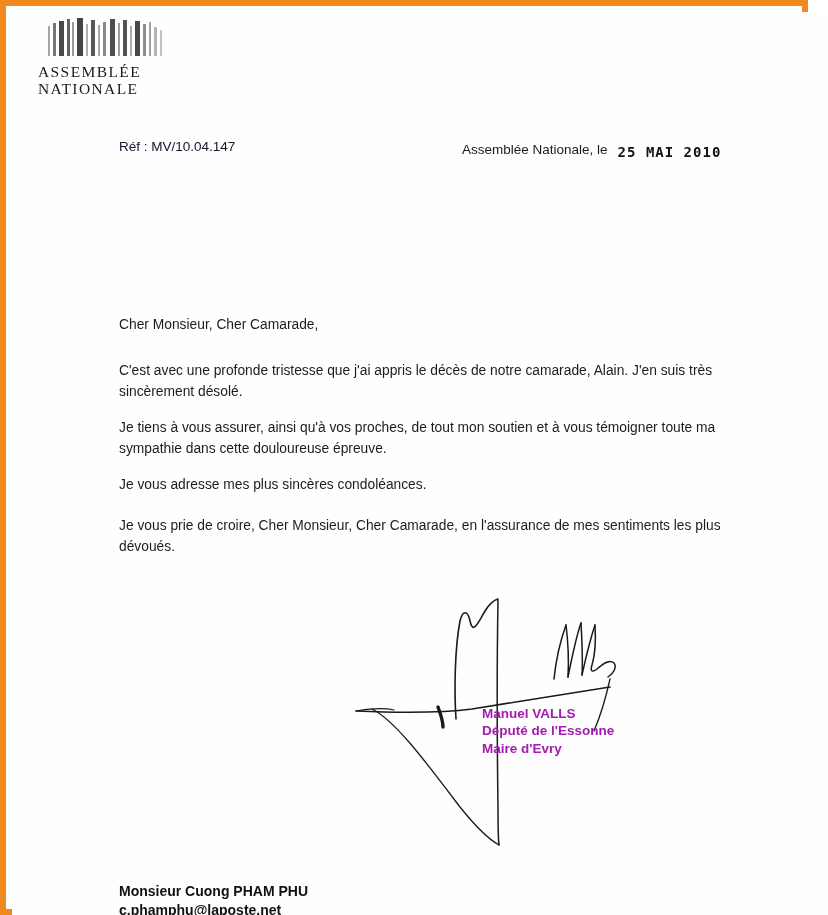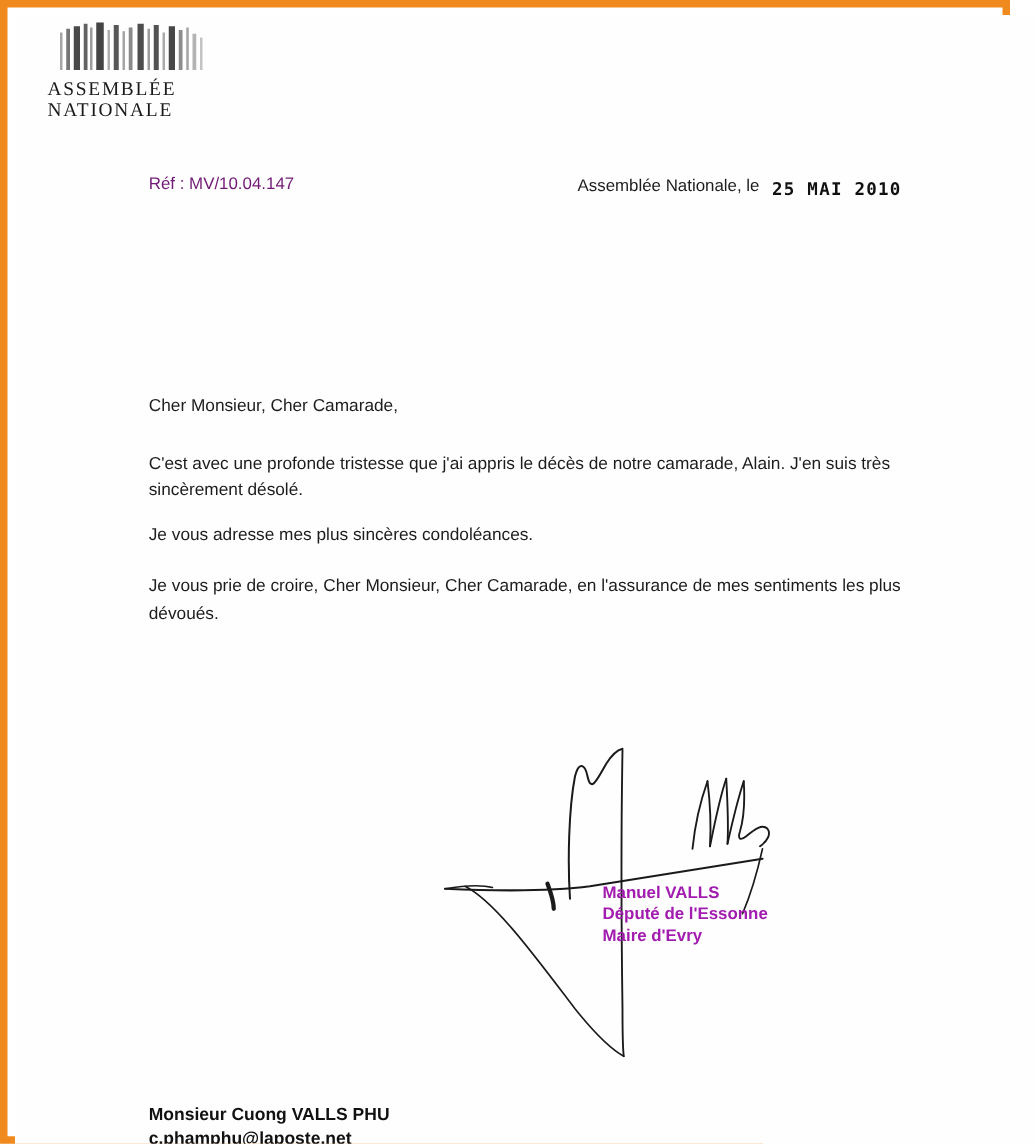--- a/index.html
+++ b/index.html
@@ -74,21 +74,21 @@
     letter-spacing: 1.3px;
     line-height: 1.35;
   }
 
   
   .ref-line {
     position: absolute;
     left: 107px;
     top: 127px;
     font-size: 13.5px;
-    color: #701a75;
+    color: #0f172a;
   }
   .date-line {
     position: absolute;
     left: 450px;
     top: 129px;
     font-size: 13.5px;
     color: #1c1c1c;
     white-space: nowrap;
   }
   .date-stamp {
@@ -204,20 +204,21 @@
     <div class="ref-line">Réf : MV/10.04.147</div>
 
     <div class="date-line">
       <span>Assemblée Nationale, le</span><span class="date-stamp">25 MAI 2010</span>
     </div>
 
     <div class="salutation">Cher Monsieur, Cher Camarade,</div>
 
     <div class="body-text">
       <p>C'est avec une profonde tristesse que j'ai appris le décès de notre camarade, Alain. J'en suis très sincèrement désolé.</p>
+      <p>Je tiens à vous assurer, ainsi qu'à vos proches, de tout mon soutien et à vous témoigner toute ma sympathie dans cette douloureuse épreuve.</p>
       <p>Je vous adresse mes plus sincères condoléances.</p>
       <p class="spaced-before">Je vous prie de croire, Cher Monsieur, Cher Camarade, en l'assurance de mes sentiments les plus dévoués.</p>
     </div>
 
     <div class="signature-area">
       <svg class="signature-svg" viewBox="0 0 310 290">
         <g fill="none" stroke="#1a1a1a" stroke-linecap="round" stroke-linejoin="round">
 
           <path d="M114 122 C112 92, 113 50, 118 24 C121 12, 126 14, 128 24 C131 38, 136 26, 143 14 C148 6, 152 3, 156 2" stroke-width="1.6"></path>
 
@@ -242,18 +243,18 @@
         </g>
       </svg>
       <div class="signer-block">
         <div>Manuel VALLS</div>
         <div>Député de l'Essonne</div>
         <div>Maire d'Evry</div>
       </div>
     </div>
 
     <div class="recipient-block">
-      <div>Monsieur Cuong VALLS PHU</div>
+      <div>Monsieur Cuong PHAM PHU</div>
       <div class="recipient-email">c.phamphu@laposte.net</div>
     </div>
 
   </div>
 </div>
 
 </body></html>

